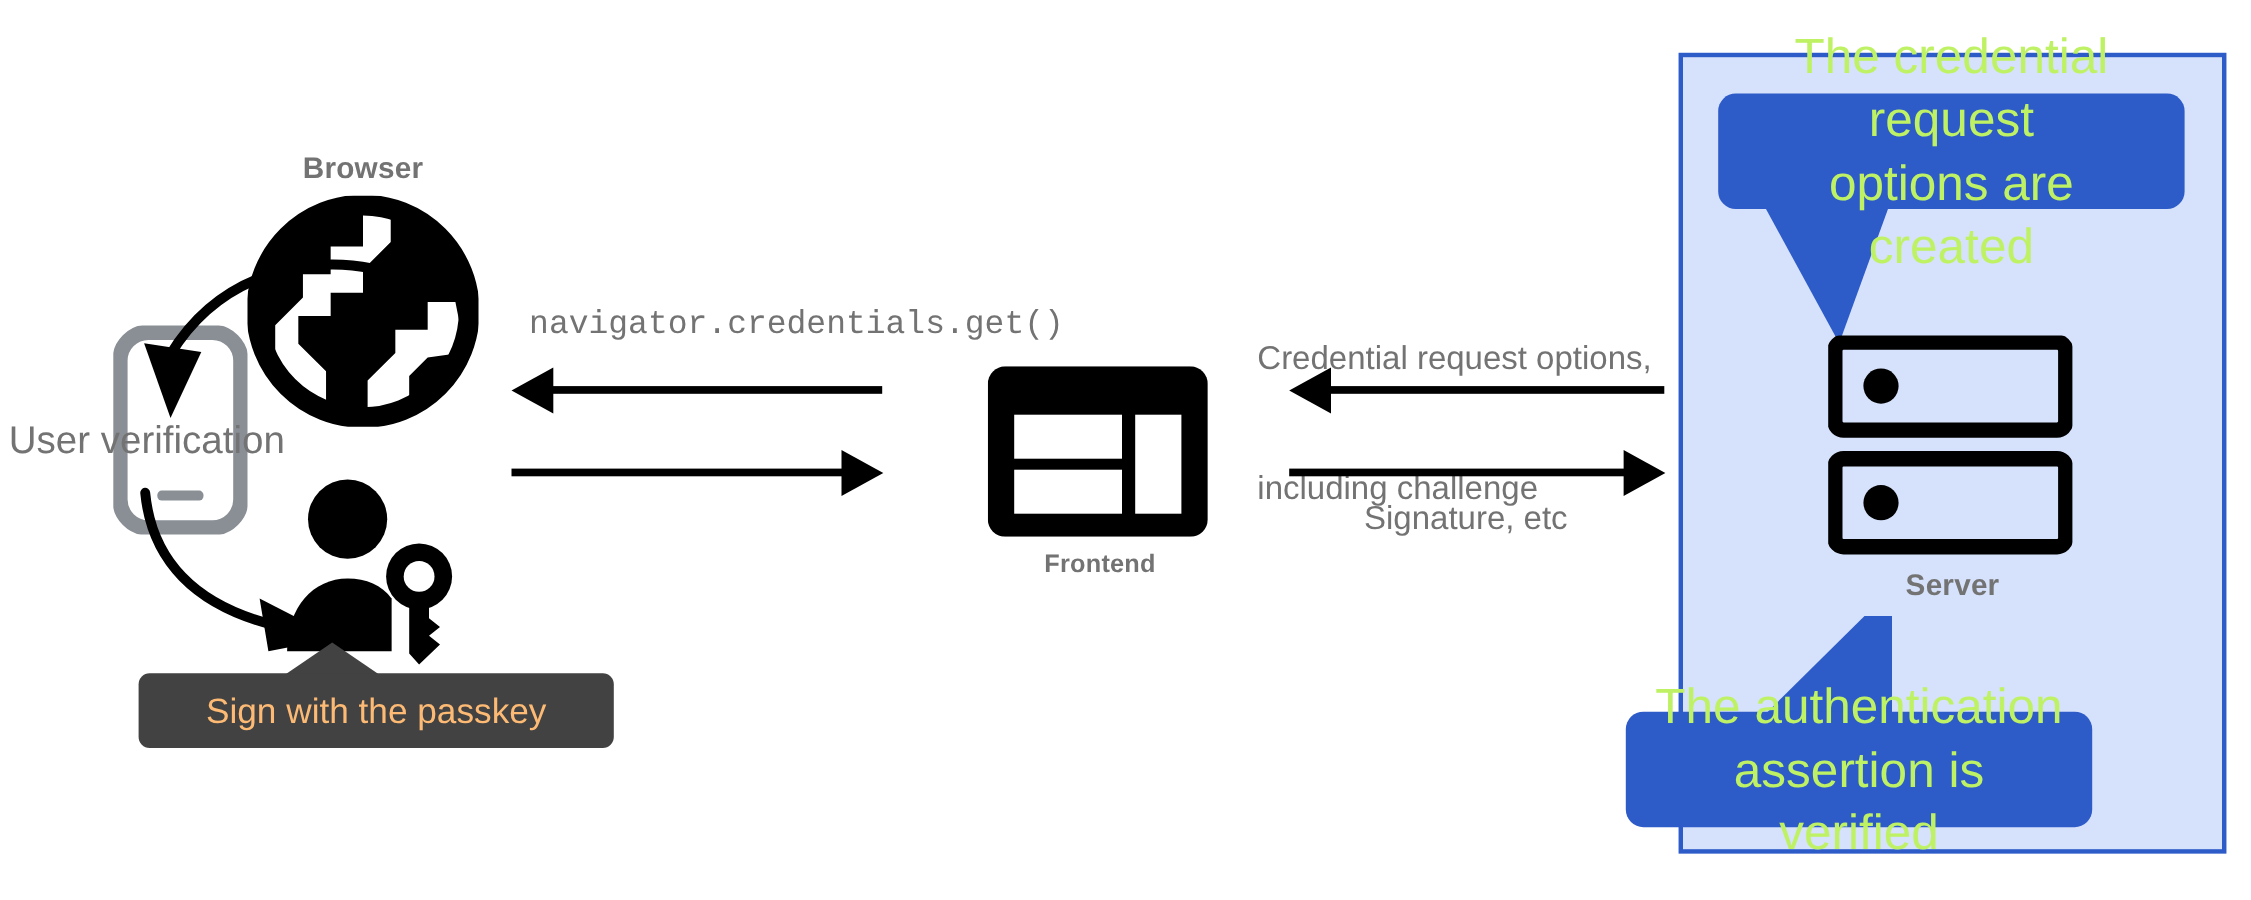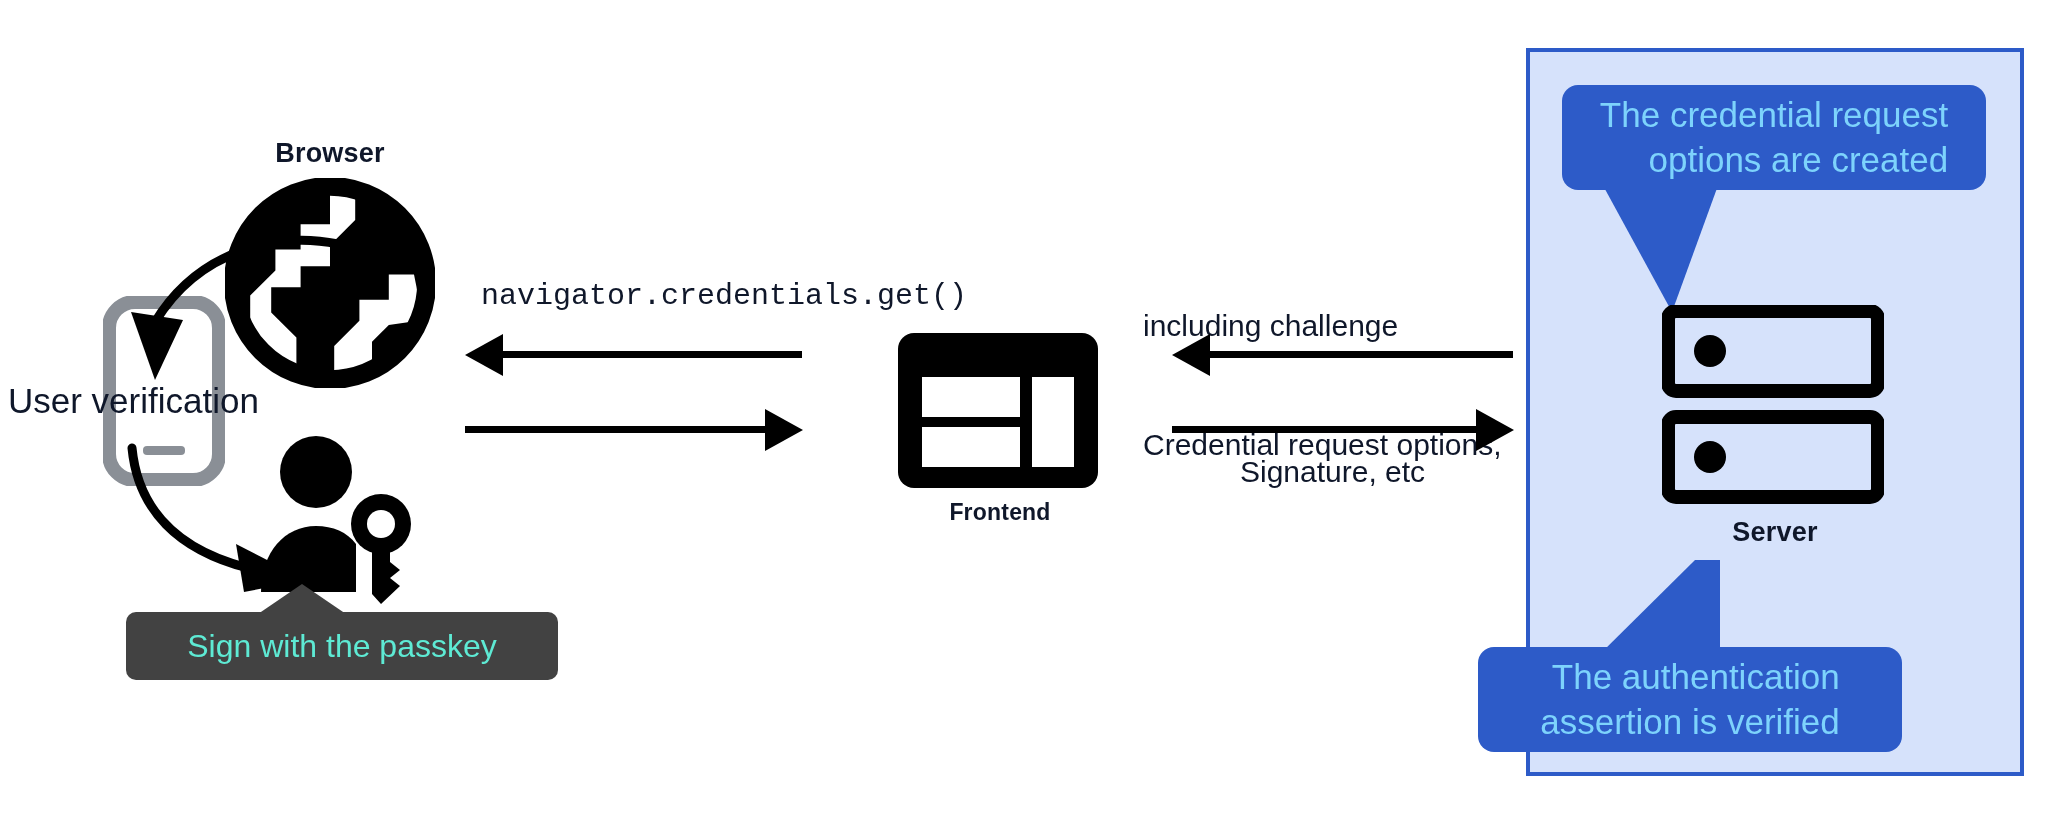--- a/index.html
+++ b/index.html
@@ -27,21 +27,21 @@
     top: 48px;
     width: 498px;
     height: 728px;
     background: #d6e2fb;
     border: 4px solid #2d5bc8;
     box-sizing: border-box;
   }
 
   
   .label {
-    color: #0f172a;
+    color: #737373;
     white-space: pre;
     line-height: 1.3;
   }
   .label-bold { font-weight: 700; }
   .label-mono {
     font-family: "Liberation Mono", "DejaVu Sans Mono", monospace;
   }
 
   #browser-label {
     left: 230px; top: 136px; width: 200px;
@@ -96,45 +96,45 @@
 
   
   #passkey-tooltip {
     left: 126px; top: 612px;
     width: 432px; height: 68px;
     background: #424242;
     border-radius: 10px;
     display: flex; align-items: center; justify-content: center;
   }
   #passkey-tooltip-text {
-    color: #5eead4;
+    color: #fdba74;
     font-size: 32px;
     white-space: nowrap;
   }
   #passkey-tooltip-notch {
     left: 258px; top: 584px;
     width: 0; height: 0;
     border-left: 44px solid transparent;
     border-right: 44px solid transparent;
     border-bottom: 30px solid #424242;
   }
 
   
   .callout {
     background: #2d5bc8;
     border-radius: 16px;
     display: flex; align-items: center; justify-content: center;
     box-sizing: border-box;
     padding: 6px 24px;
   }
   .callout-text {
-    color: #7dd3fc;
-    font-size: 35px;
+    color: #bef264;
+    font-size: 45px;
     line-height: 1.28;
-    text-align: right;
+    text-align: center;
     white-space: pre-line;
   }
   #callout-top {
     left: 1562px; top: 85px;
     width: 424px; height: 105px;
   }
   #callout-bottom {
     left: 1478px; top: 647px;
     width: 424px; height: 105px;
   }
@@ -227,22 +227,22 @@
   <svg class="abs" id="frontend-icon" viewBox="0 0 200 155">
     <rect x="0" y="0" width="200" height="155" rx="16" ry="16" fill="#000000"></rect>
     <rect x="24" y="44" width="98" height="40" fill="#ffffff"></rect>
     <rect x="24" y="94" width="98" height="40" fill="#ffffff"></rect>
     <rect x="134" y="44" width="42" height="90" fill="#ffffff"></rect>
   </svg>
 
   <div class="abs label label-bold" id="frontend-label">Frontend</div>
 
   <div class="abs label" id="credential-request-options-label">
+    <div>Credential request options,</div>
     <div>including challenge</div>
-    <div>Credential request options,</div>
   </div>
 
   <div class="abs arrow-head left" style="left:1172px; top:334px;"></div>
   <div class="abs arrow-shaft" style="left:1207px; top:351px; width:306px;"></div>
 
   <div class="abs arrow-shaft" style="left:1172px; top:426px; width:306px;"></div>
   <div class="abs arrow-head right" style="left:1476px; top:409px;"></div>
 
   <div class="abs label" id="signature-etc-label">Signature, etc</div>
 

